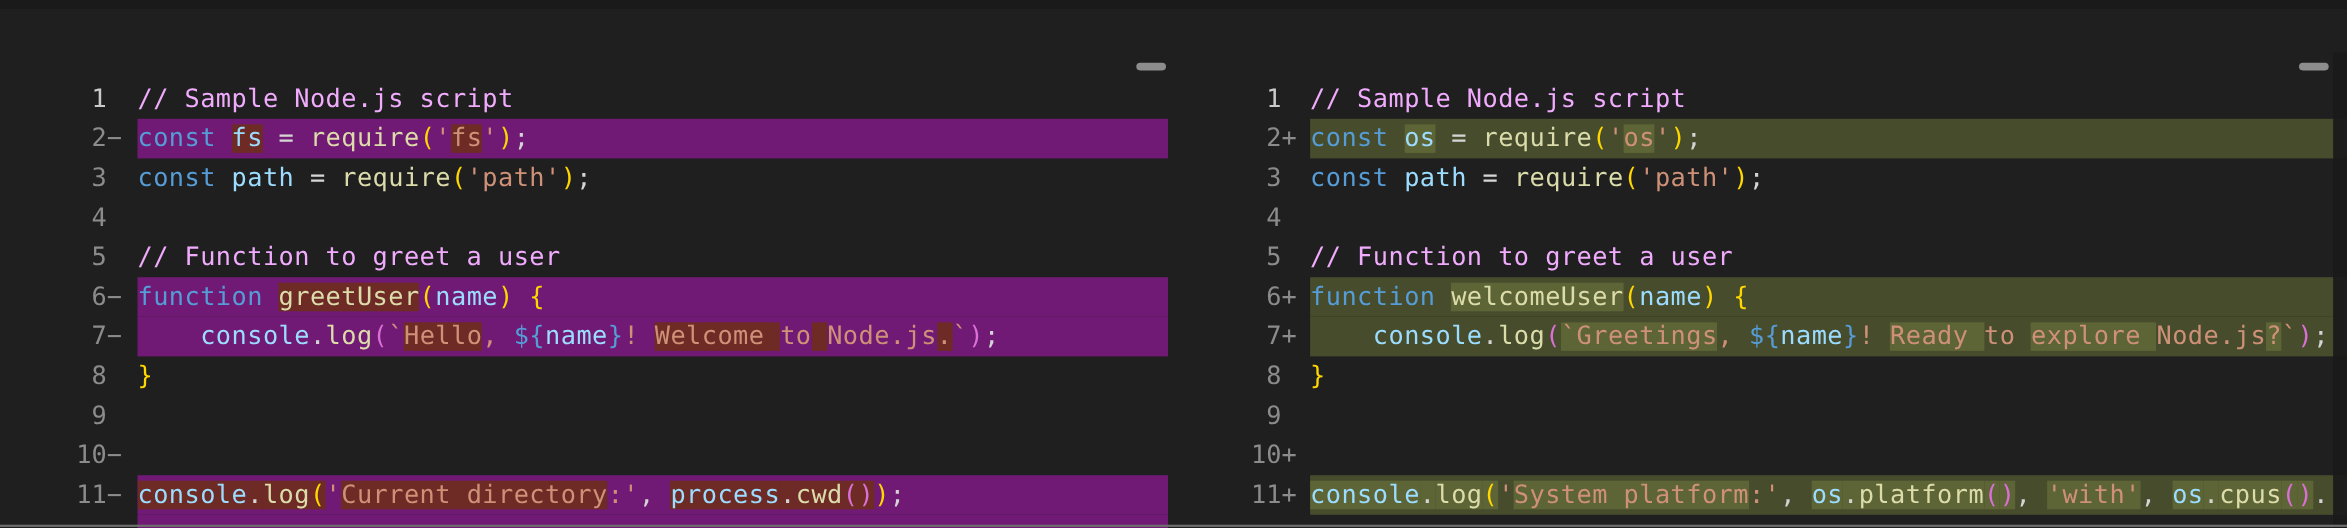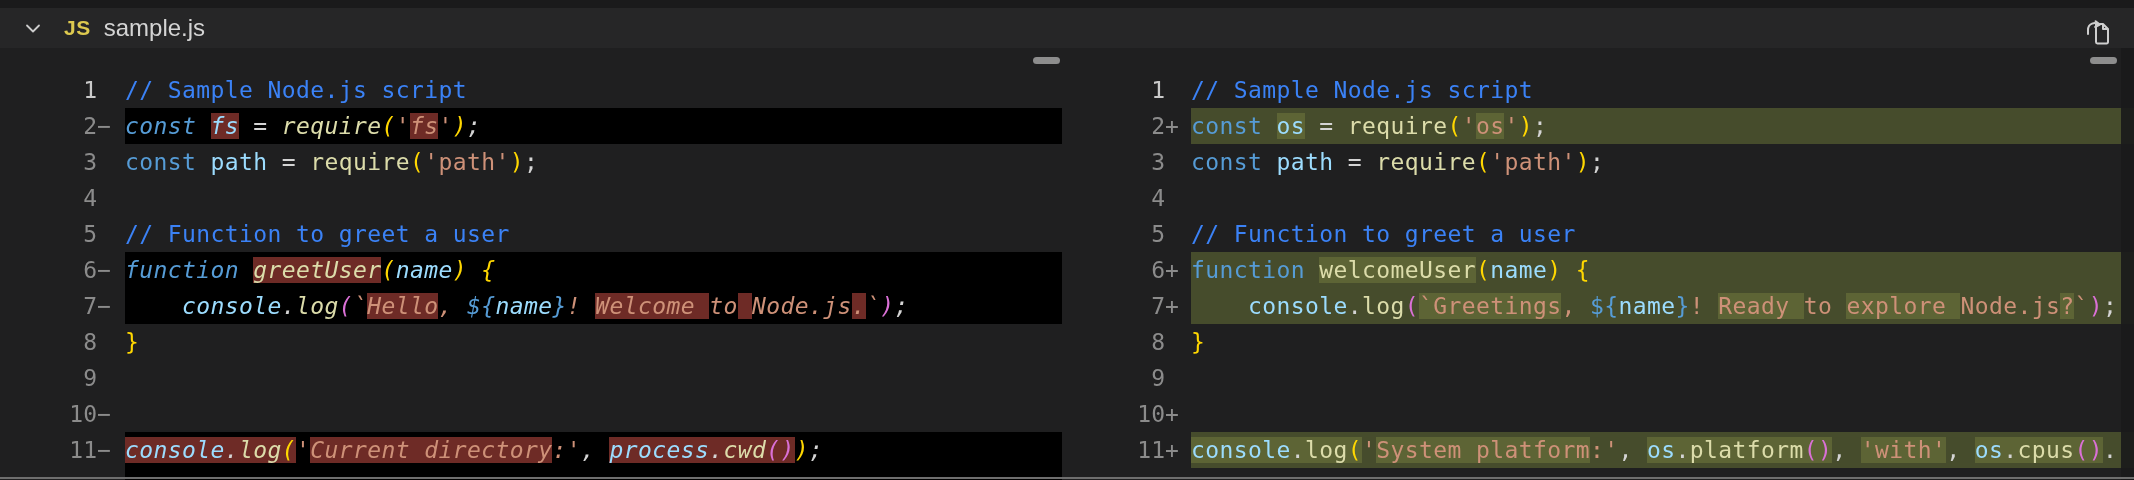--- a/index.html
+++ b/index.html
@@ -16,61 +16,44 @@
   .pane-right{flex:1;}
   .line{display:flex;height:36px;line-height:36px;font-size:23px;}
   .num{text-align:right;color:#8b8b8b;flex:none;user-select:none;}
   .pane-left .num{width:97px;}
   .pane-right .num{width:103px;}
   .sign{color:#8b8b8b;flex:none;user-select:none;}
   .pane-left .sign{width:28px;}
   .pane-right .sign{width:26px;}
   .num.active{color:#cacaca;}
   .code{flex:1;white-space:pre;letter-spacing:0.4px;color:#d4d4d4;overflow:hidden;}
-  .line.removed .code{background:#000000;font-style:italic;}
+  .line.removed .code{background:#701a75;}
   .line.added .code{background:#464c2c;}
   .removed .hl{background:#6e2b26;}
   .added .hl{background:#5d6435;}
   .tok-kw{color:#569CD6}
   .tok-var{color:#9CDCFE}
   .tok-fn{color:#DCDCAA}
   .tok-str{color:#CE9178}
-  .tok-cmt{color:#3b82f6}
+  .tok-cmt{color:#f0abfc}
   .tok-pun{color:#D4D4D4}
   .tok-b1{color:#FFD700}
   .tok-b2{color:#DA70D6}
   .tok-tpl{color:#569CD6}
   .overview-strip{position:absolute;right:0;top:0;bottom:0;width:13px;background:rgba(26,26,27,0.92);z-index:2;}
   .scroll-thumb{position:absolute;height:7px;width:27px;border-radius:4px;background:#8d8d8d;top:9px;z-index:3;cursor:pointer;}
   .thumb-left{left:1033px;}
   .thumb-right{left:2090px;}
   .bottom-sash{position:absolute;left:0;right:0;top:429px;height:2px;background:#6e6e6e;z-index:4;}
 </style>
 </head>
 <body>
 
 <div class="window">
   <div class="topstrip"></div>
-  <div class="header">
-    <span class="chev">
-      <svg width="22" height="22" viewBox="0 0 22 22">
-          <polyline points="5,8.5 11,14.5 17,8.5" fill="none" stroke="#cccccc" stroke-width="1.8" stroke-linecap="round" stroke-linejoin="round"></polyline>
-        </svg>
-    </span>
-    <span class="js-badge">JS</span>
-    <span class="filename">sample.js</span>
-    <button class="goto-btn" title="">
-      <svg width="32" height="32" viewBox="0 0 32 32">
-        <path d="M14 10 h7 l5 5 v13 a1.4 1.4 0 0 1 -1.4 1.4 h-9.2 a1.4 1.4 0 0 1 -1.4 -1.4 z" fill="none" stroke="#cfcfcf" stroke-width="2" stroke-linejoin="round"></path>
-        <path d="M21 10 v5 h5" fill="none" stroke="#cfcfcf" stroke-width="2" stroke-linejoin="round"></path>
-        <path d="M6 20 v-4 c0 -6.5 7 -8.5 11 -5.5" fill="none" stroke="#cfcfcf" stroke-width="2" stroke-linecap="round"></path>
-        <path d="M13.6 7.2 L17.8 10.6 L13.2 13" fill="none" stroke="#cfcfcf" stroke-width="2" stroke-linecap="round" stroke-linejoin="round"></path>
-      </svg>
-    </button>
-  </div>
   <div class="diff">
     <div class="pane pane-left" id="pane-left">
         <div class="line">
           <span class="num active">1</span>
           <span class="sign"></span>
           <span class="code"><span class="tok-cmt">// Sample Node.js script</span></span>
         </div>
         <div class="line removed">
           <span class="num">2</span>
           <span class="sign">−</span>

